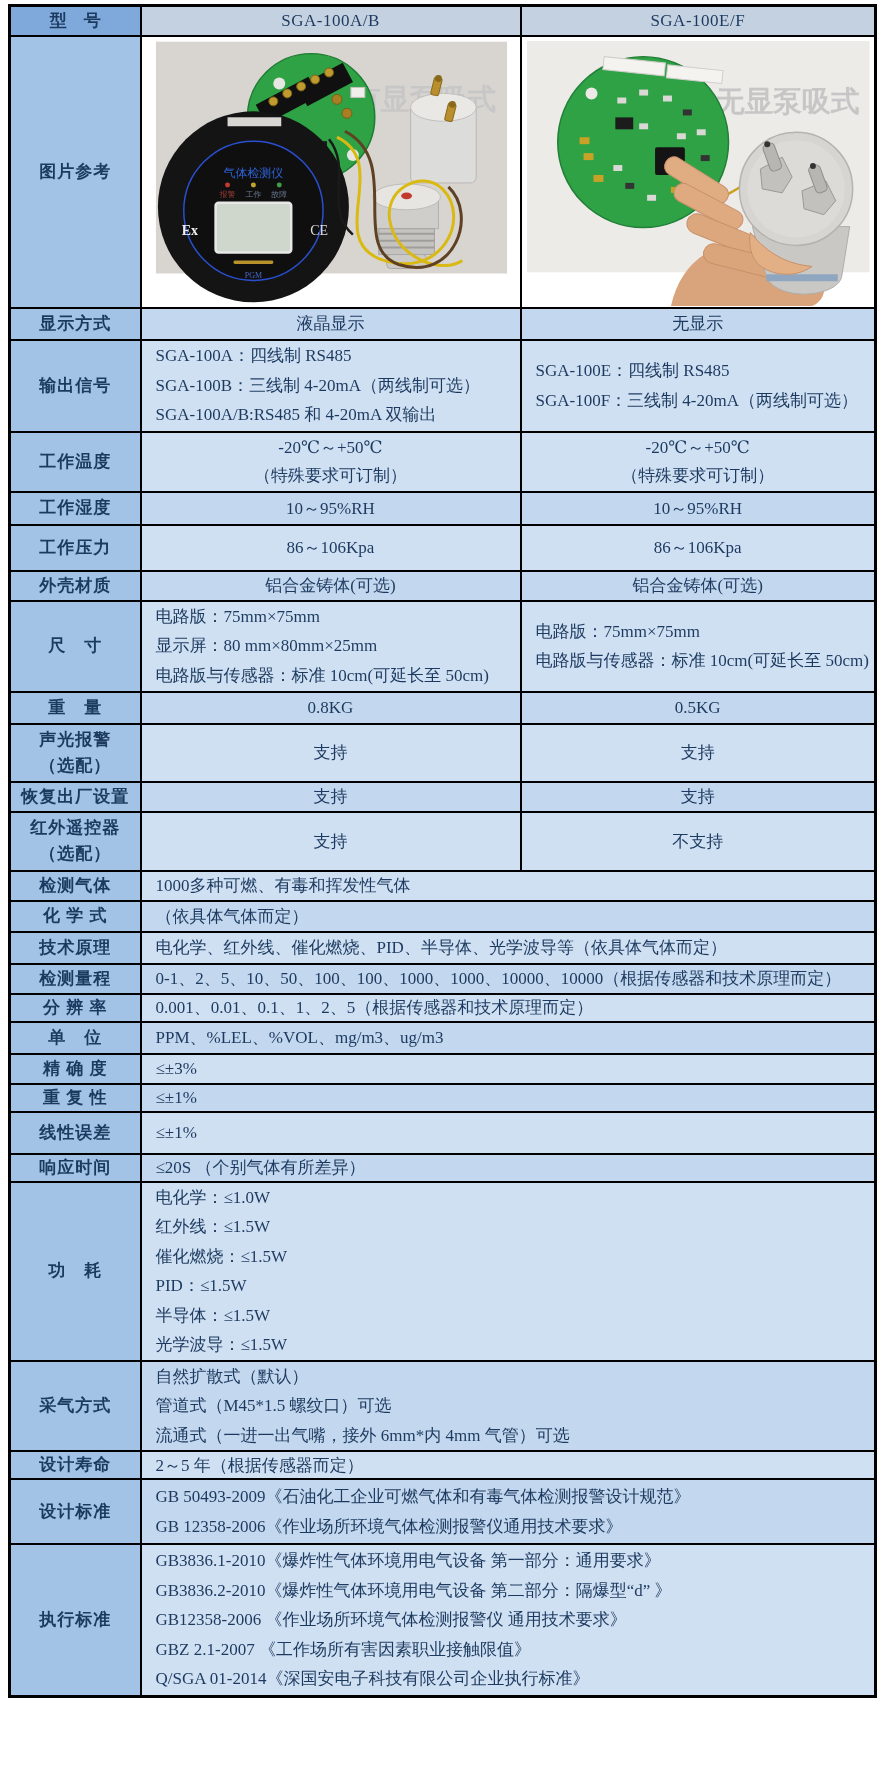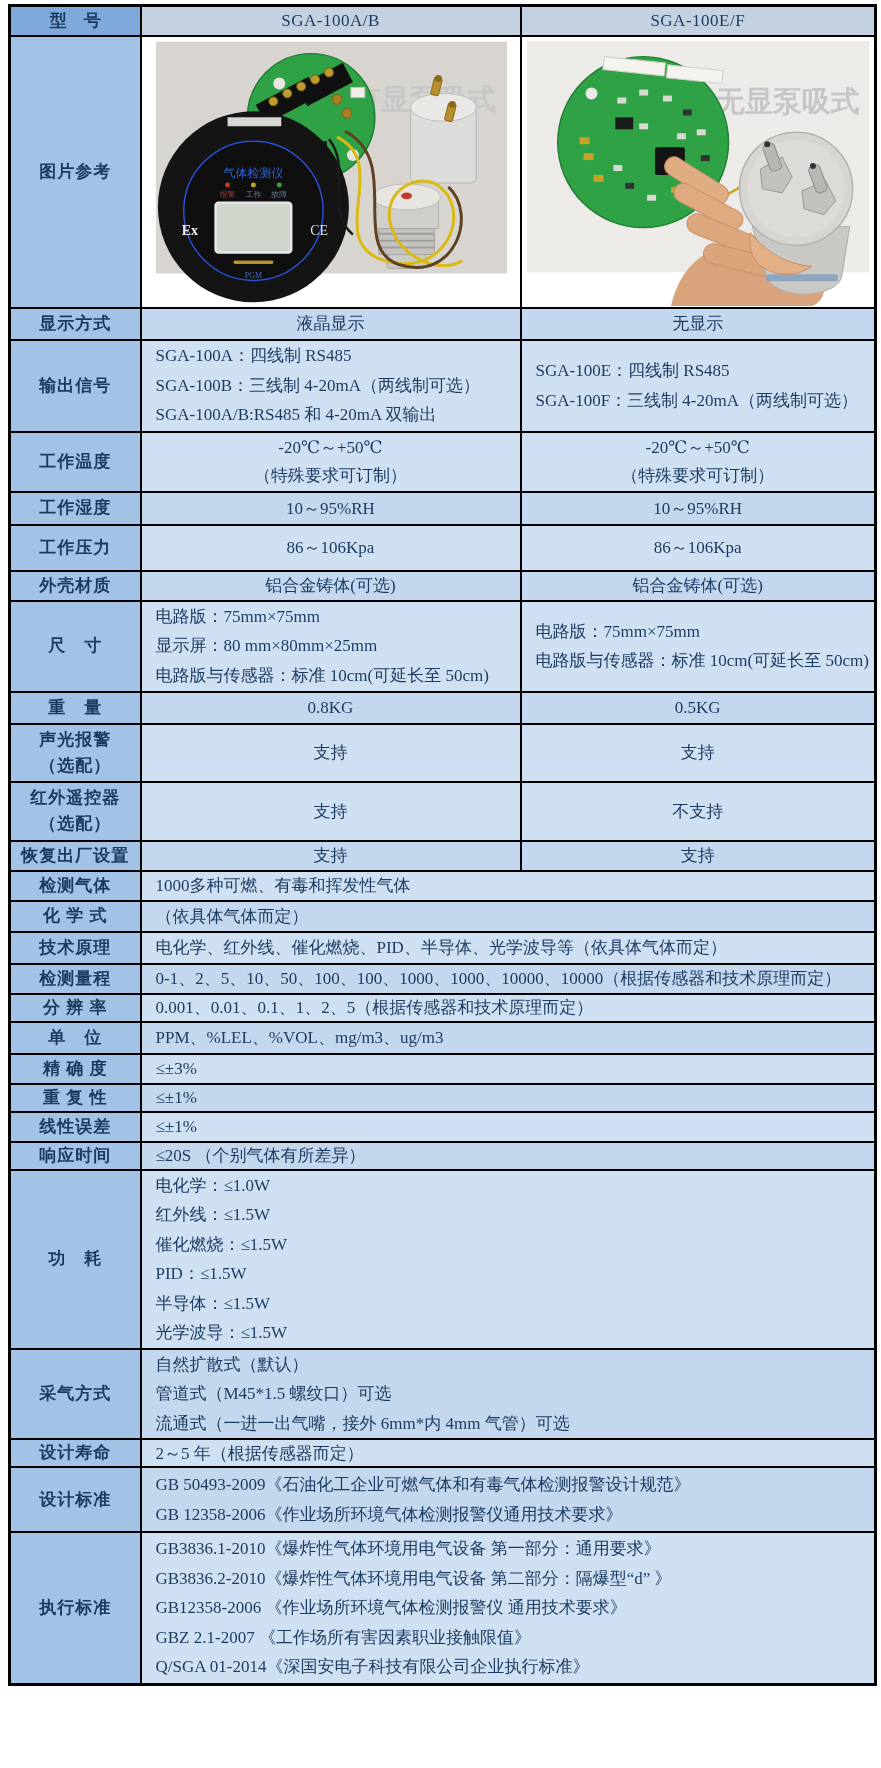--- a/index.html
+++ b/index.html
@@ -242,36 +242,36 @@
 <tr style="height:58px">
   <td class="lbl">
     <div>声光报警</div>
     <div>（选配）</div>
   </td>
   <td class="l">支持</td>
   <td class="l">支持</td>
 </tr>
 
 
+<tr style="height:30px">
+  <td class="lbl">恢复出厂设置</td>
+  <td class="d">支持</td>
+  <td class="d">支持</td>
+</tr>
+
 <tr style="height:59px">
   <td class="lbl">
     <div>红外遥控器</div>
     <div>（选配）</div>
   </td>
   <td class="l">支持</td>
   <td class="l">不支持</td>
 </tr>
 
 <tr style="height:30px">
-  <td class="lbl">恢复出厂设置</td>
-  <td class="d">支持</td>
-  <td class="d">支持</td>
-</tr>
-
-<tr style="height:30px">
   <td class="lbl">检测气体</td>
   <td class="l ta-l" colspan="2">1000多种可燃、有毒和挥发性气体</td>
 </tr>
 <tr style="height:31px">
   <td class="lbl">化 学 式</td>
   <td class="d ta-l" colspan="2">（依具体气体而定）</td>
 </tr>
 <tr style="height:32px">
   <td class="lbl">技术原理</td>
   <td class="l ta-l" colspan="2">电化学、红外线、催化燃烧、PID、半导体、光学波导等（依具体气体而定）</td>
@@ -289,21 +289,21 @@
   <td class="d ta-l" colspan="2">PPM、%LEL、%VOL、mg/m3、ug/m3</td>
 </tr>
 <tr style="height:30px">
   <td class="lbl">精 确 度</td>
   <td class="l ta-l" colspan="2">≤±3%</td>
 </tr>
 <tr style="height:28px">
   <td class="lbl">重 复 性</td>
   <td class="d ta-l" colspan="2">≤±1%</td>
 </tr>
-<tr style="height:30px">
+<tr style="height:42px">
   <td class="lbl">线性误差</td>
   <td class="l ta-l" colspan="2">≤±1%</td>
 </tr>
 <tr style="height:25px">
   <td class="lbl">响应时间</td>
   <td class="d ta-l" colspan="2">≤20S （个别气体有所差异）</td>
 </tr>
 
 <tr style="height:178px">
   <td class="lbl">功　耗</td>

